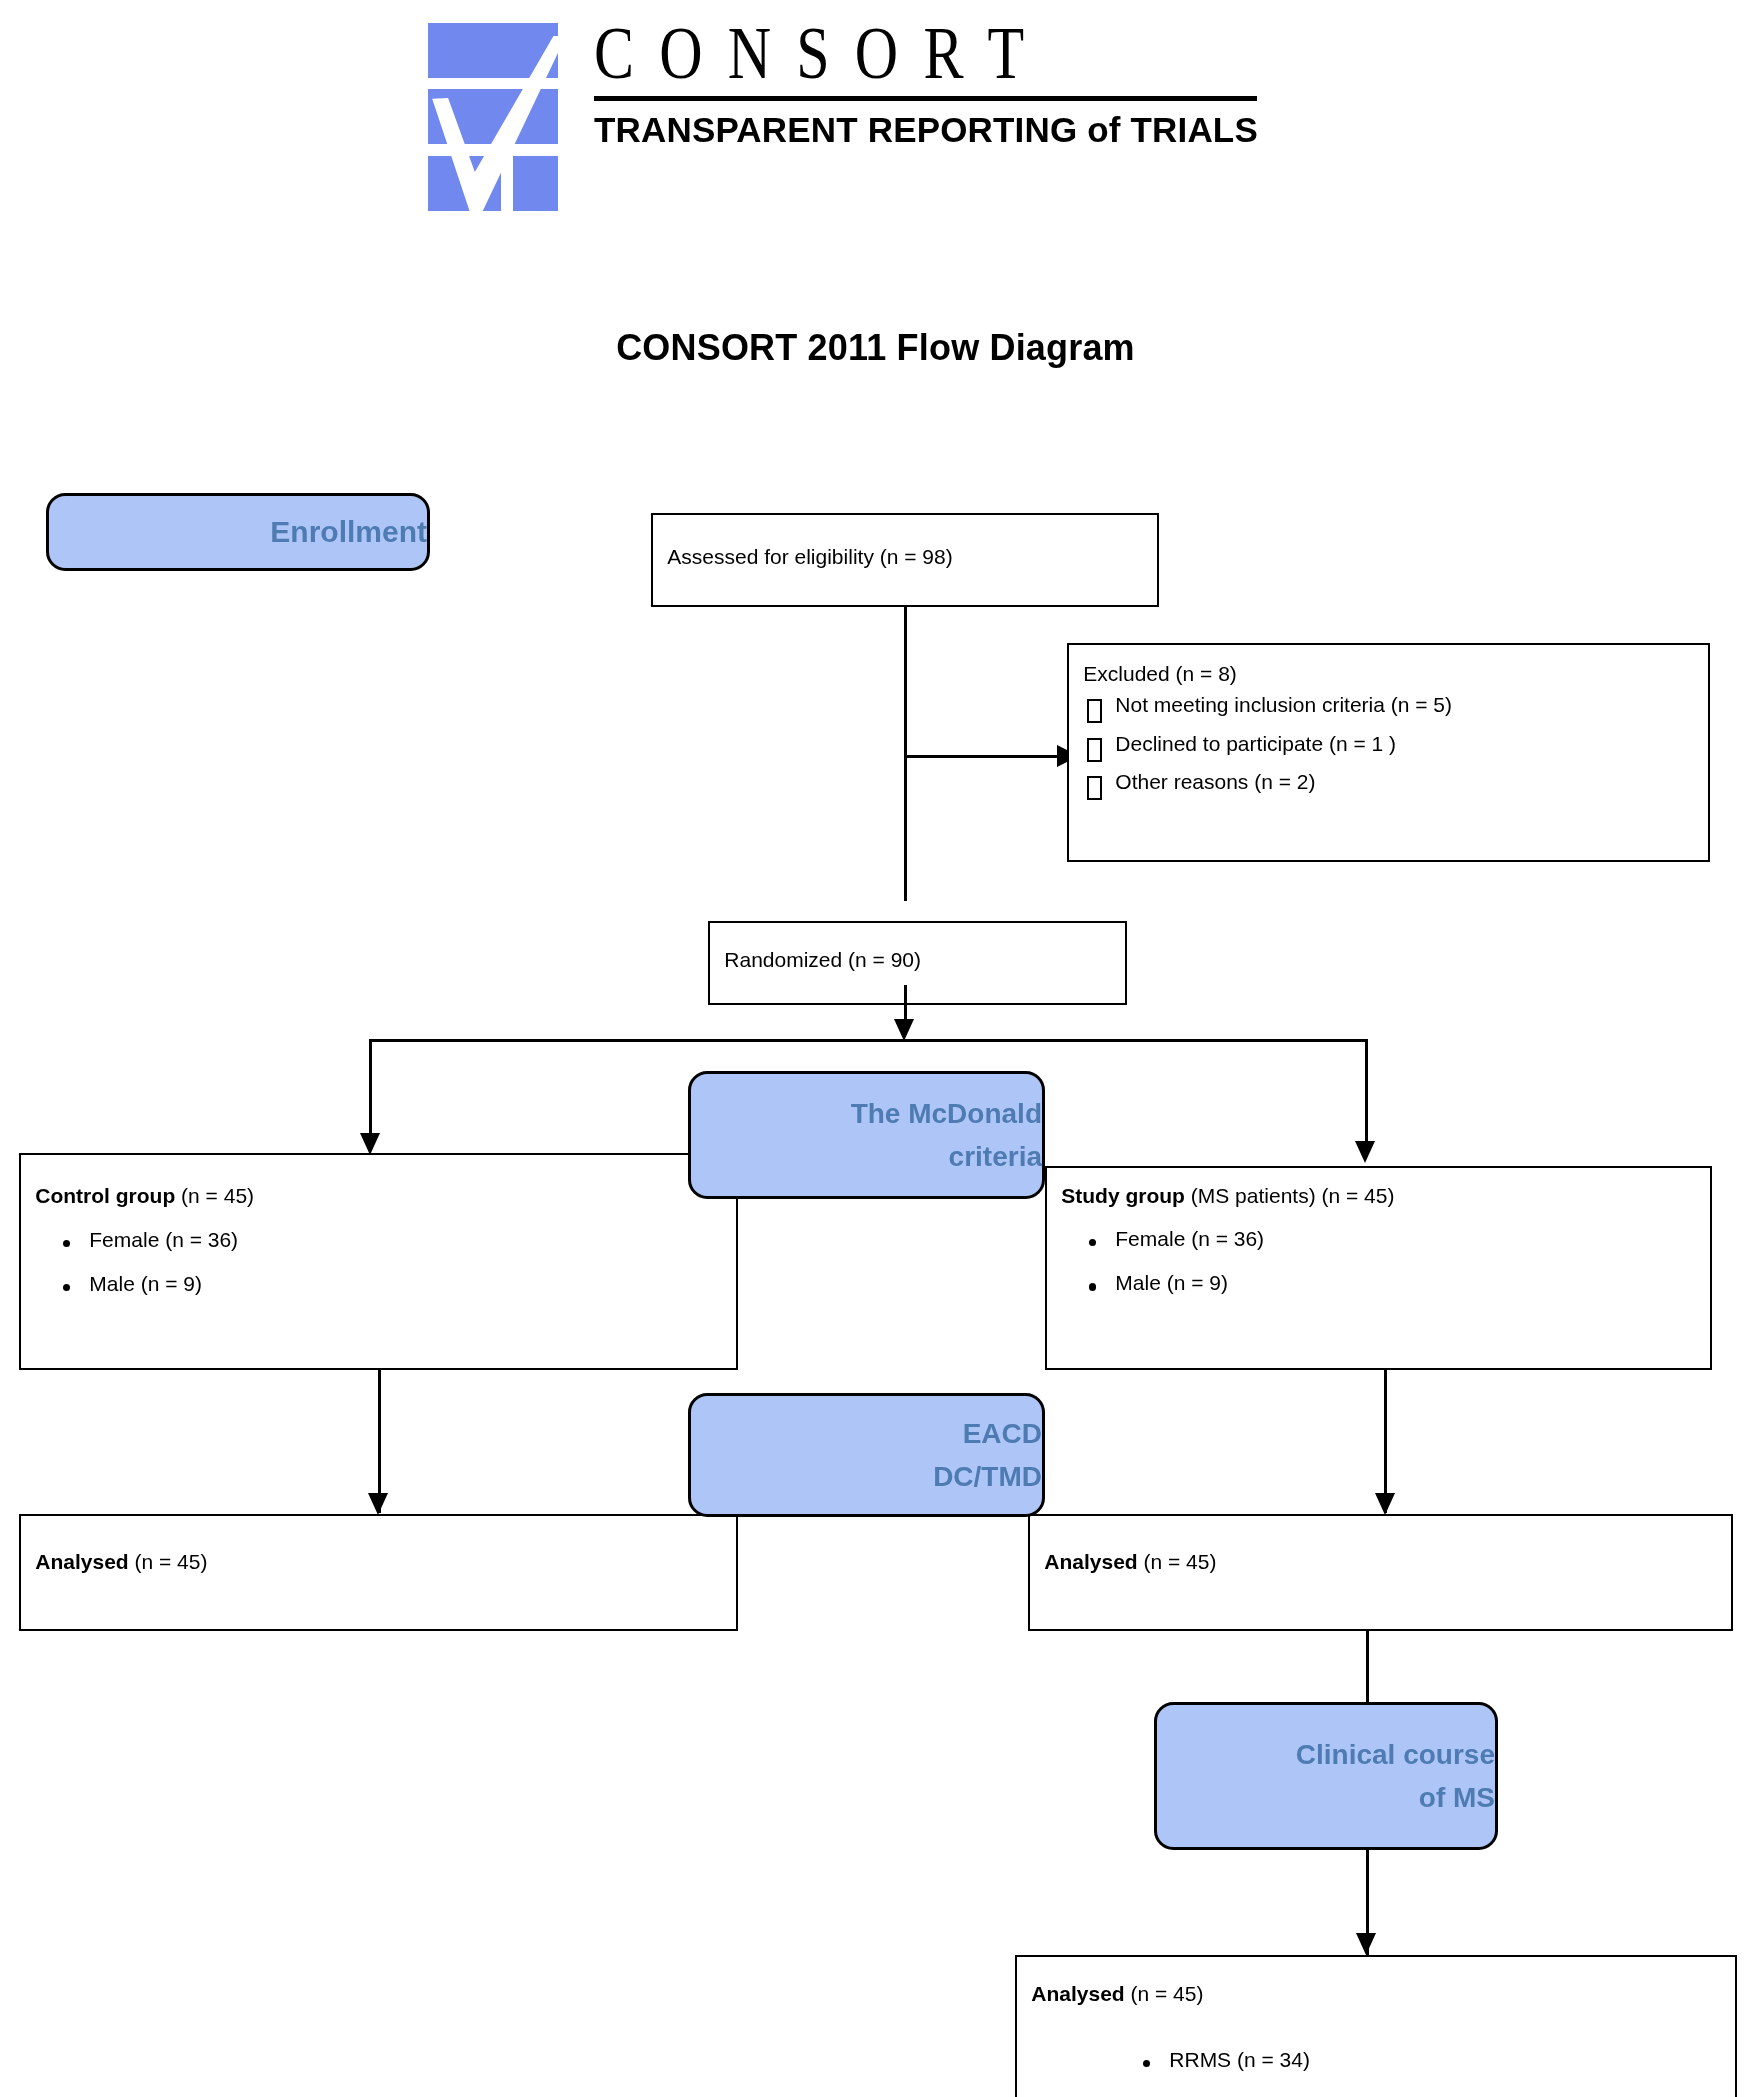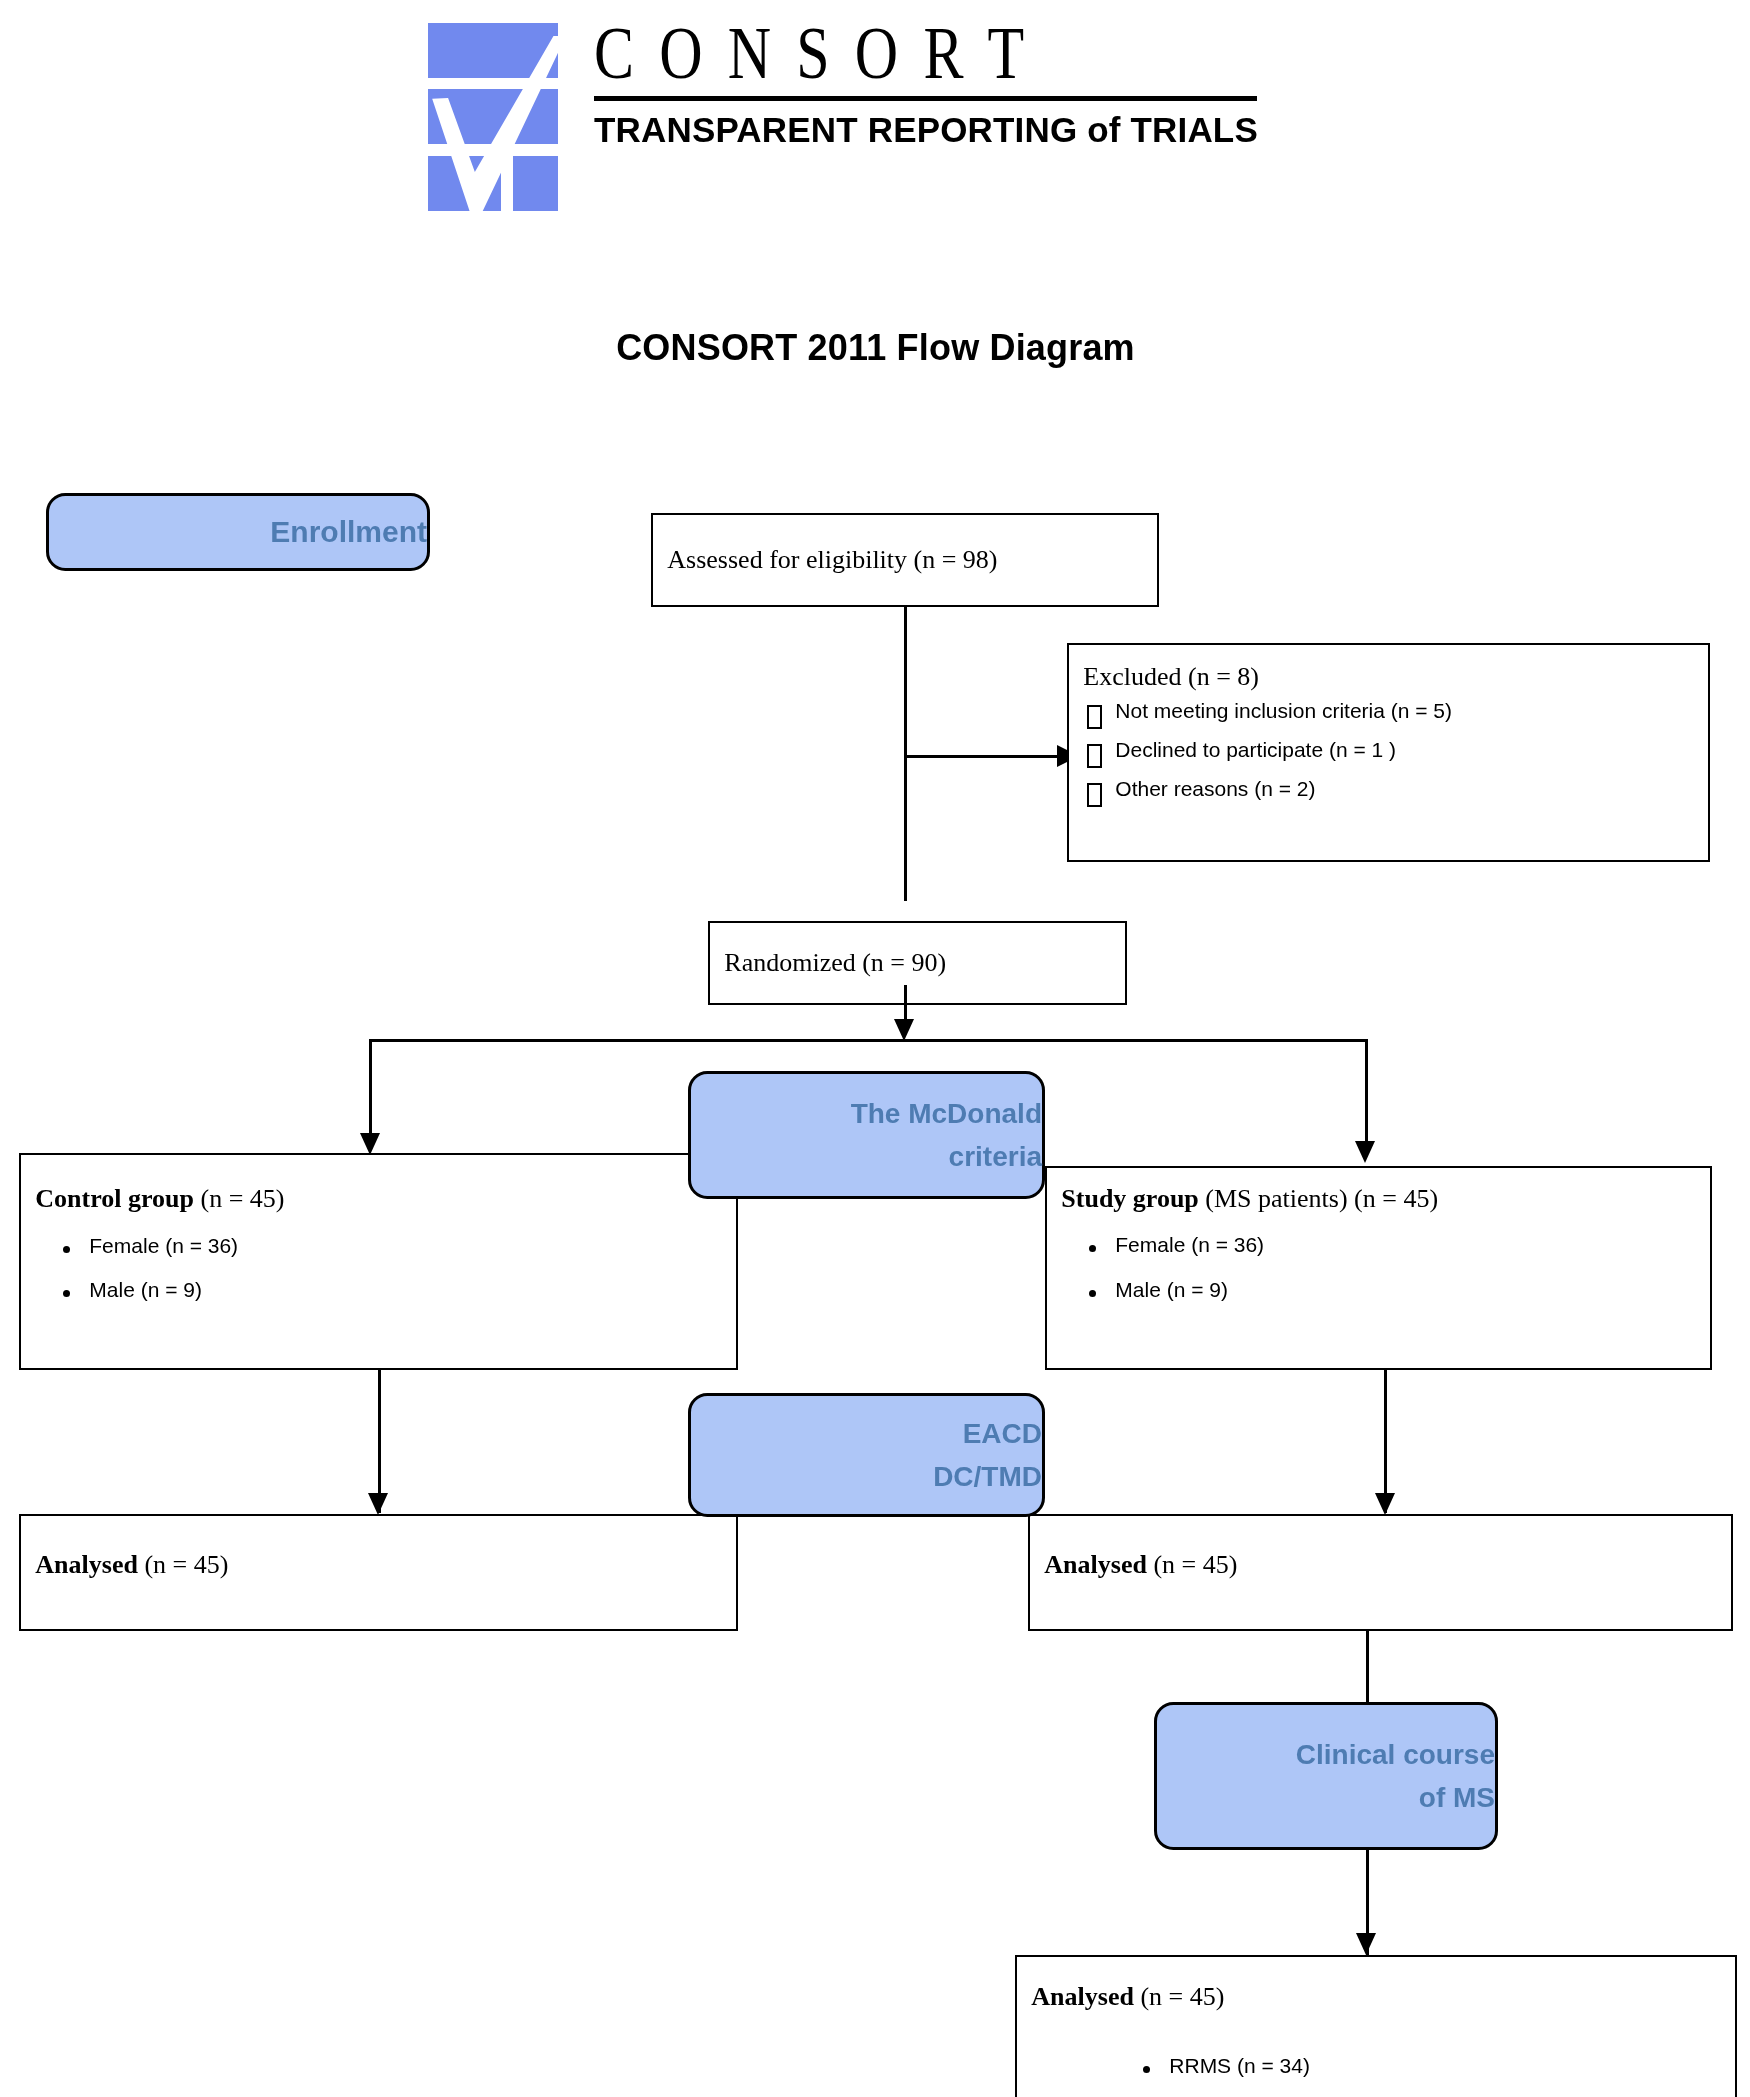--- a/index.html
+++ b/index.html
@@ -65,24 +65,23 @@
     box-sizing:border-box;
     background:#ffffff;
     border:2.9px solid #000000;
   }
   .node .inner{
     position:absolute;
     left:0;right:0;
     padding:0 14.3px;
   }
   .txt{
-    font-size:26px;
+    font-size:21px;
     line-height:1.22;
     white-space:nowrap;
-    font-family:Liberation Serif, serif;
   }
   .bold{font-weight:700;}
 
   .blue{
     position:absolute;
     box-sizing:border-box;
     background:#AEC6F7;
     border:3.8px solid #000000;
     border-radius:19.3px;
     display:flex;

